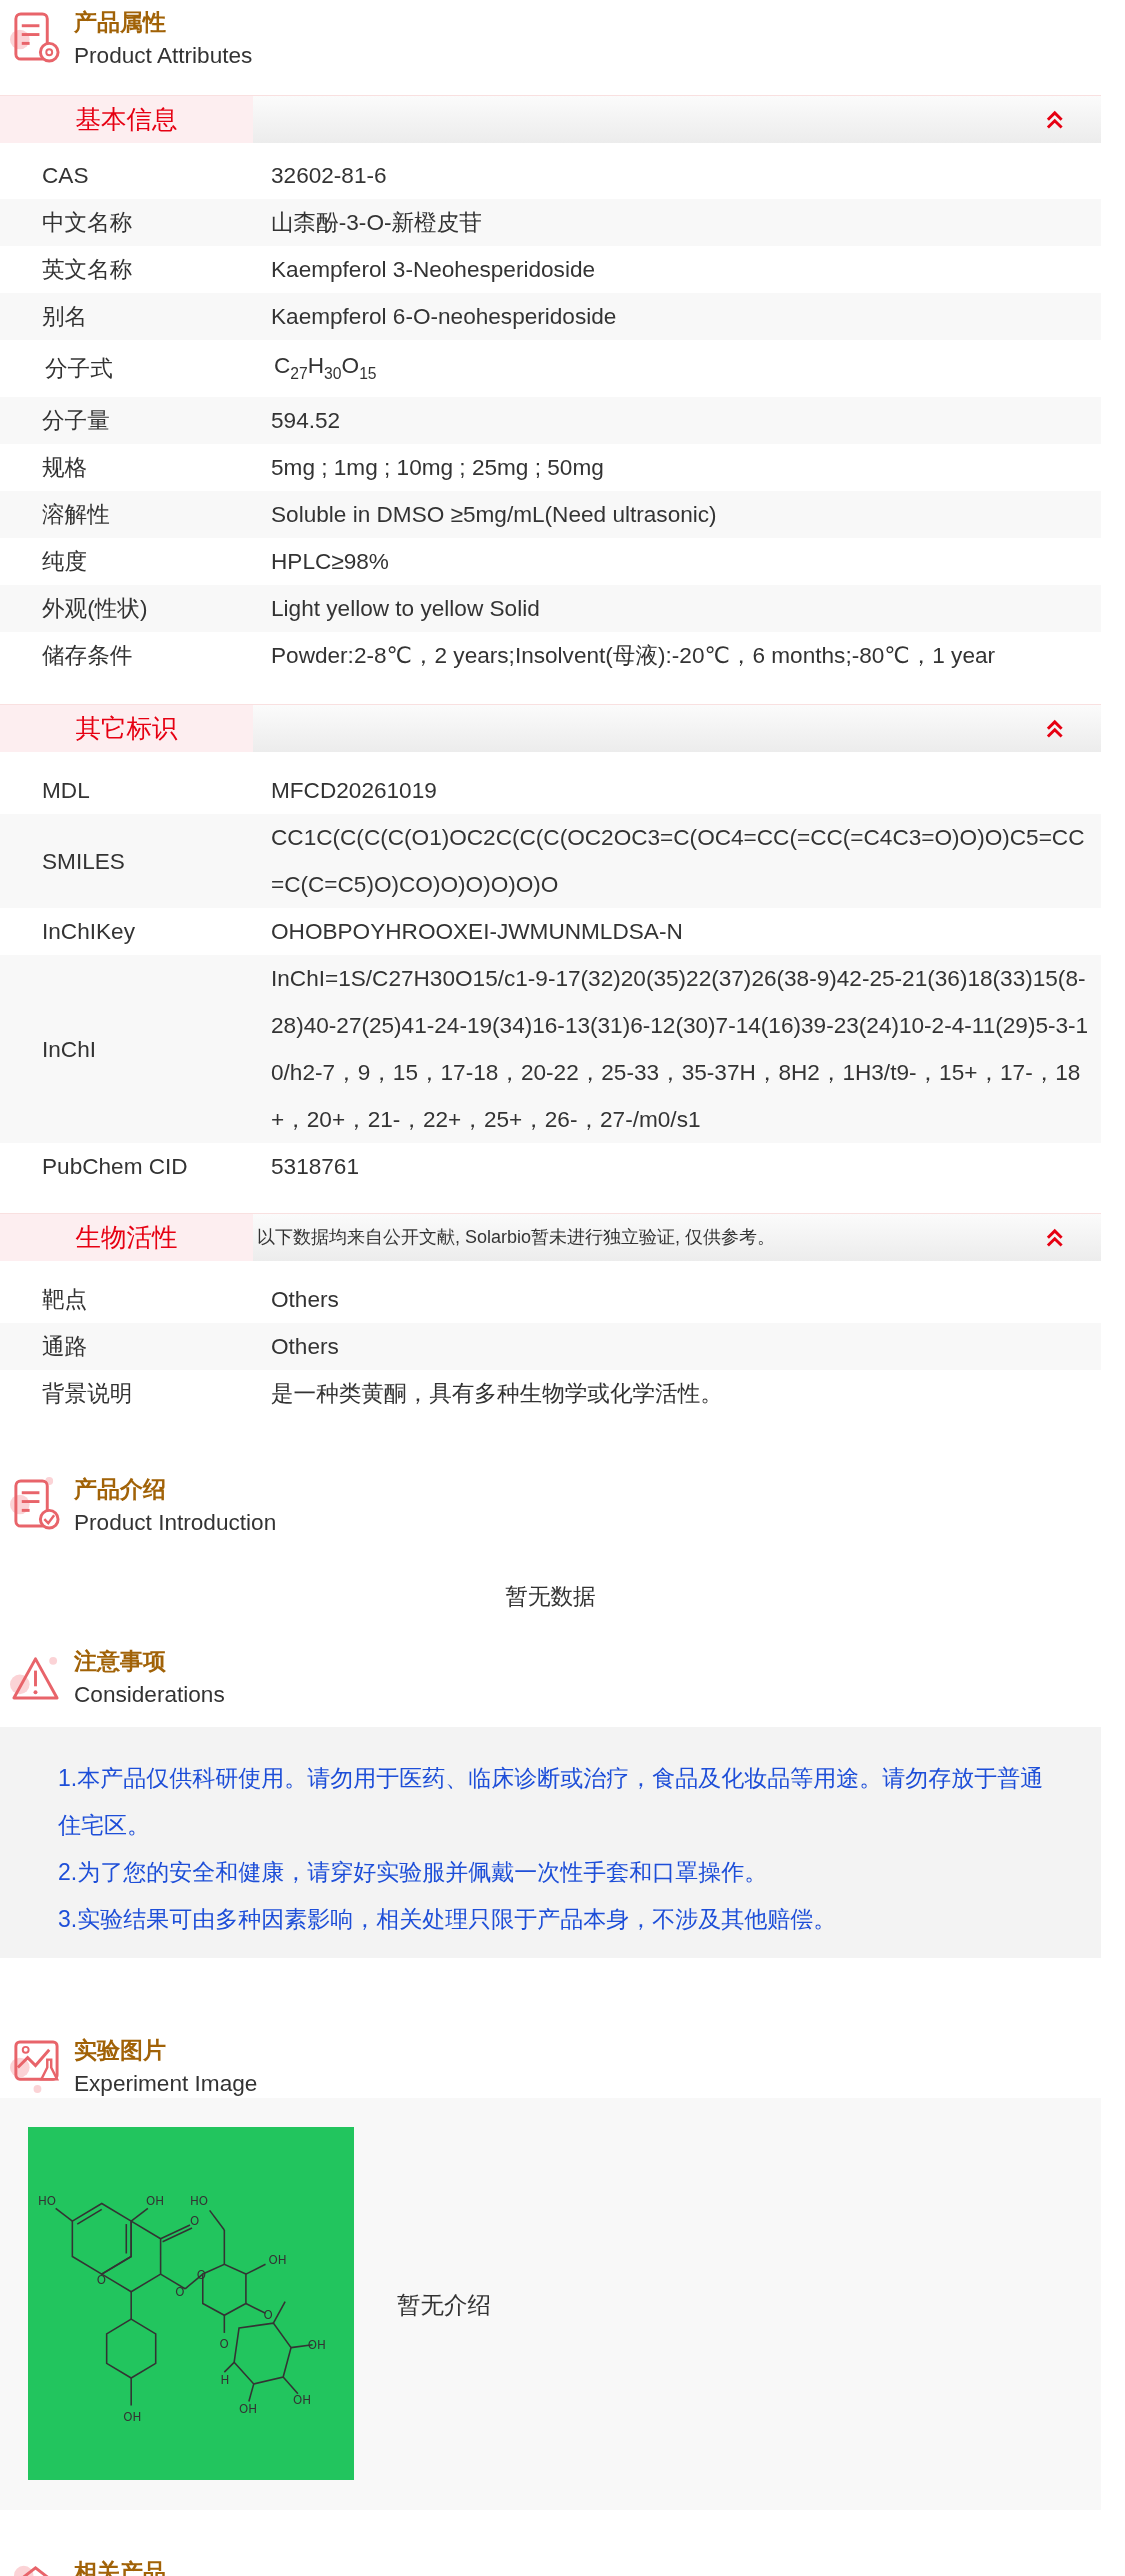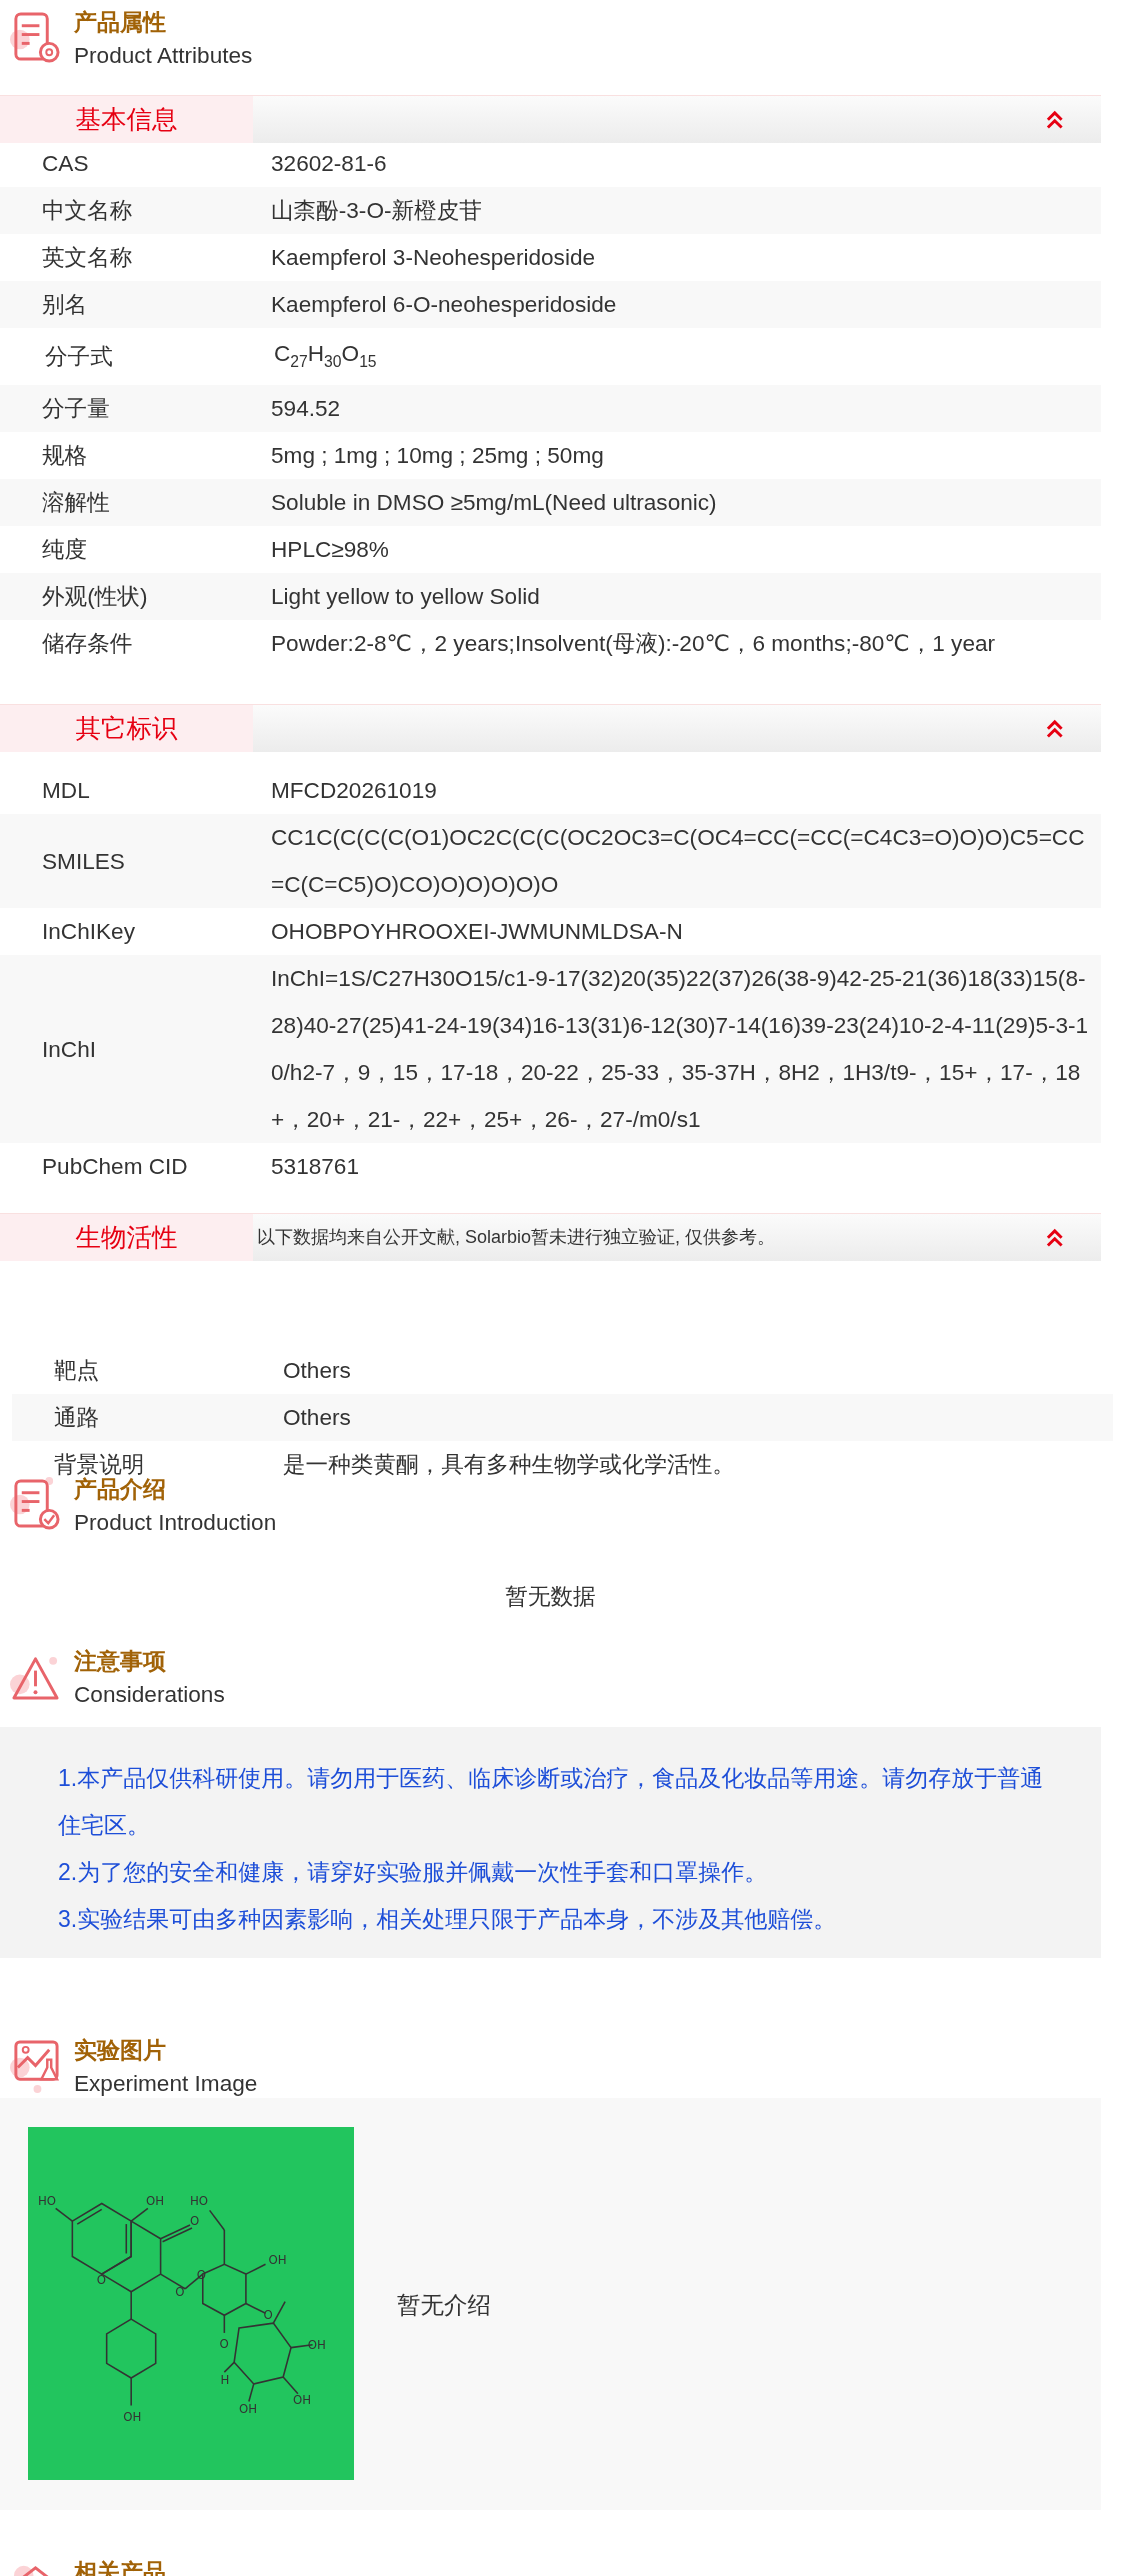--- a/index.html
+++ b/index.html
@@ -58,21 +58,21 @@
   </div>
 
   <div class="band" style="top:95px;">
     <div class="band-tag">基本信息</div>
     <svg class="band-toggle" viewBox="0 0 24 24">
       <polyline points="5,12 12,5 19,12" fill="none" stroke="#e60012" stroke-width="3"></polyline>
       <polyline points="5,20 12,13 19,20" fill="none" stroke="#e60012" stroke-width="3"></polyline>
     </svg>
   </div>
 
-  <div class="tbl" style="top:140px;">
+  <div class="tbl" style="top:152px;">
     <div class="row">
       <div class="lbl">CAS</div>
       <div class="val">32602-81-6</div>
     </div>
     <div class="row alt">
       <div class="lbl">中文名称</div>
       <div class="val">山柰酚-3-O-新橙皮苷</div>
     </div>
     <div class="row">
       <div class="lbl">英文名称</div>
@@ -145,21 +145,21 @@
 
   <div class="band" style="top:1213px;">
     <div class="band-tag">生物活性</div>
     <div class="band-note">以下数据均来自公开文献, Solarbio暂未进行独立验证, 仅供参考。</div>
     <svg class="band-toggle" viewBox="0 0 24 24">
       <polyline points="5,12 12,5 19,12" fill="none" stroke="#e60012" stroke-width="3"></polyline>
       <polyline points="5,20 12,13 19,20" fill="none" stroke="#e60012" stroke-width="3"></polyline>
     </svg>
   </div>
 
-  <div class="tbl" style="top:1347px;margin-left:12px;">
+  <div class="tbl" style="top:1276px;">
     <div class="row">
       <div class="lbl">靶点</div>
       <div class="val">Others</div>
     </div>
     <div class="row alt">
       <div class="lbl">通路</div>
       <div class="val">Others</div>
     </div>
     <div class="row">
       <div class="lbl">背景说明</div>

